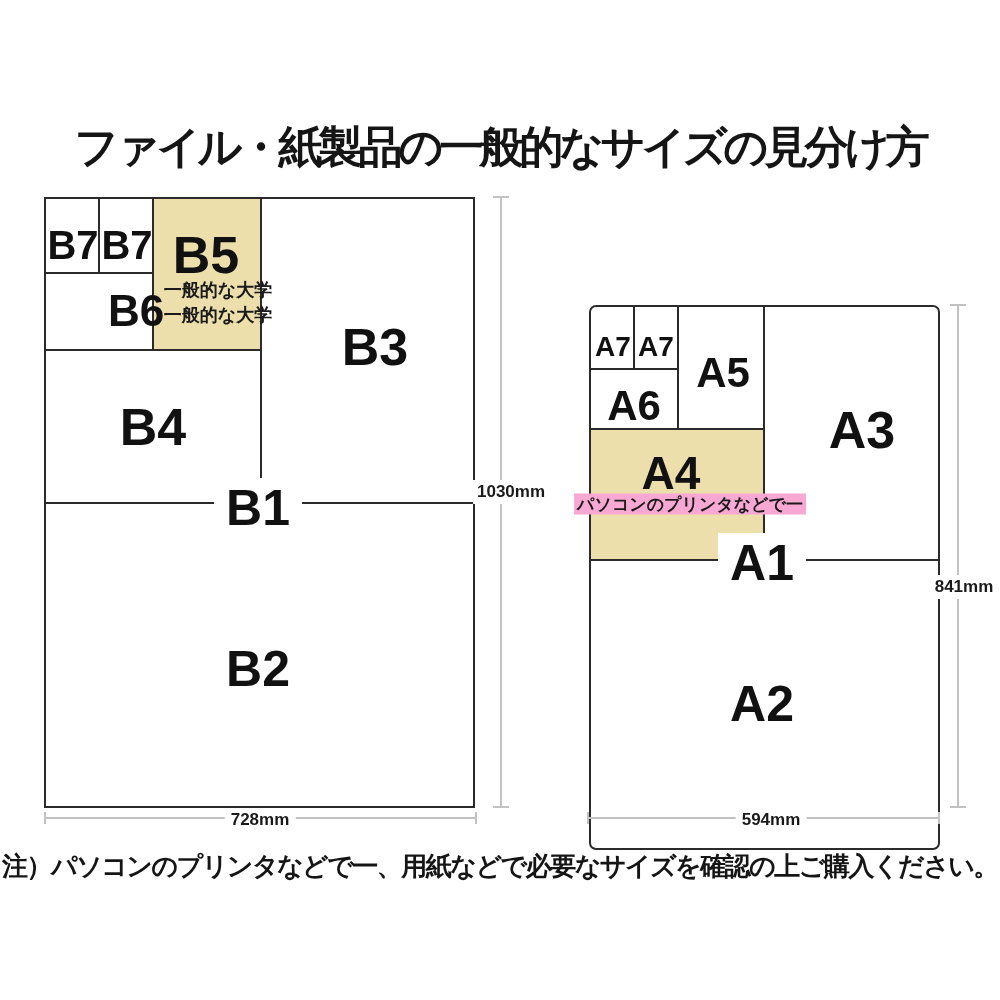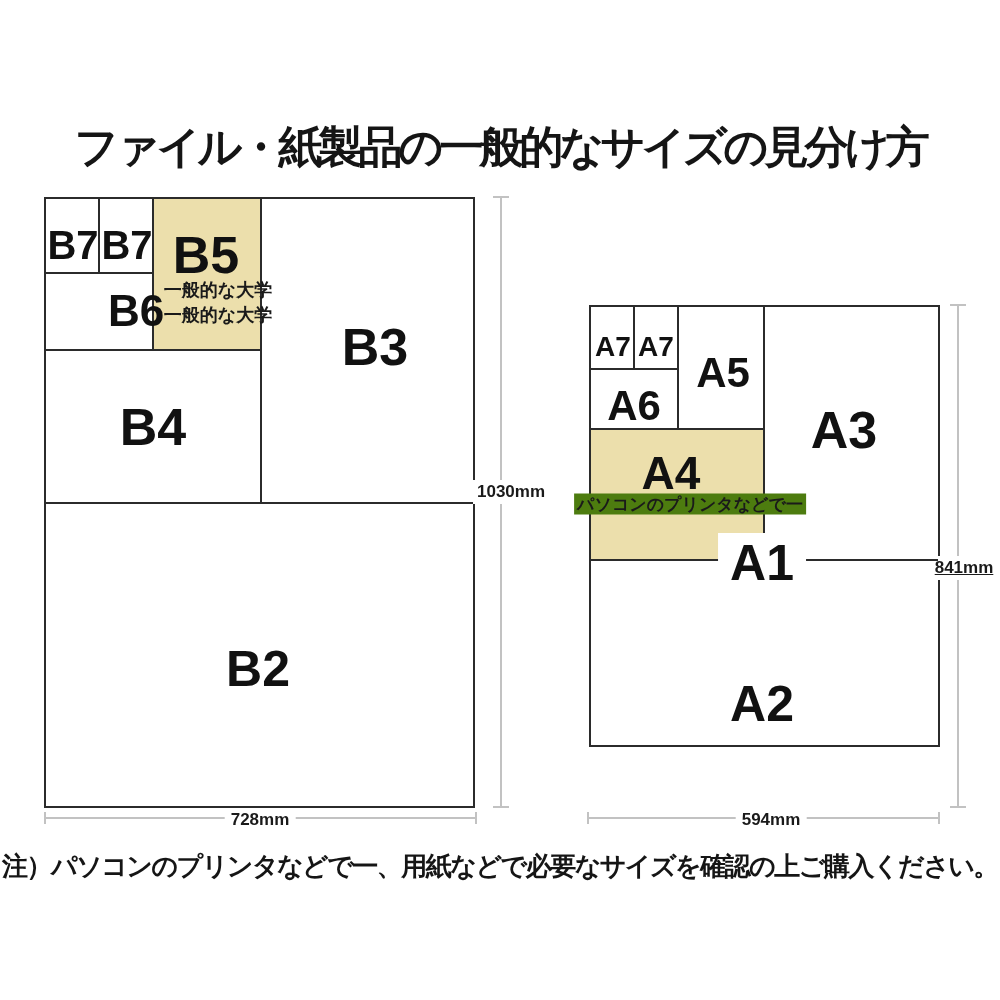--- a/index.html
+++ b/index.html
@@ -13,42 +13,42 @@
   #title{
     left:0;right:0;top:118px;text-align:center;
     font-size:44px;font-weight:900;letter-spacing:-4px;color:#151515;
     white-space:nowrap;
   }
   
   .paper-box{
     position:absolute;border:2px solid #2b2b2b;background:#fff;box-sizing:border-box;
   }
   #b-box{left:44px;top:197px;width:431px;height:611px;}
-  #a-box{left:589px;top:305px;width:351px;height:442px;}
+  #a-box{left:589px;top:305px;width:351px;height:545px;border-radius:7px;}
   .hl{position:absolute;background:#ecdfac;z-index:1;}
   .vline{position:absolute;width:2px;background:#2b2b2b;z-index:2;}
   .hline{position:absolute;height:2px;background:#2b2b2b;z-index:2;}
   
   .lbl{
     position:absolute;transform:translate(-50%,-50%);
     font-weight:800;line-height:1;white-space:nowrap;z-index:3;color:#111;
   }
   .s50{font-size:50px;}
   .s48{font-size:52px;}
   .s46{font-size:46px;}
   .s44{font-size:44px;}
   .s42{font-size:42px;}
   .s30{font-size:40px;}
   .s28{font-size:28px;}
   .wbg{background:#fff;padding:5px 12px;}
   .cap{
     position:absolute;transform:translate(-50%,-50%);
     font-size:18px;font-weight:700;line-height:1;white-space:nowrap;z-index:3;color:#1a1a1a;margin-left:12px;
   }
-  .cap-a{font-size:17px;background:#4d7c0f;padding:2px 3px;}
+  .cap-a{font-size:17px;background:#f9a8d4;padding:2px 3px;}
   
   .dim-v{position:absolute;width:2px;background:#c2c2c2;z-index:0;}
   .dim-h{position:absolute;height:2px;background:#c2c2c2;z-index:0;}
   .dim-label{
     position:absolute;transform:translate(-50%,-50%);
     font-size:17px;font-weight:700;background:#fff;padding:2px 6px;
     white-space:nowrap;z-index:1;color:#1a1a1a;
   }
   
   #footnote{
@@ -73,20 +73,21 @@
   <div class="hline" style="left:0;top:303px;width:427px;"></div>
 
   <div class="lbl s30" style="left:27px;top:46px;">B7</div>
   <div class="lbl s30" style="left:81px;top:46px;">B7</div>
   <div class="lbl s44" style="left:54px;top:112px;margin-left:36px;">B6</div>
   <div class="lbl s48" style="left:160px;top:56px;">B5</div>
   <div class="cap" style="left:160px;top:91px;">一般的な大学</div>
   <div class="cap" style="left:160px;top:116px;">一般的な大学</div>
   <div class="lbl s48" style="left:107px;top:228px;">B4</div>
   <div class="lbl s48" style="left:329px;top:148px;">B3</div>
+  <div class="lbl s50 wbg" style="left:212px;top:309px;">B1</div>
   <div class="lbl s50" style="left:212px;top:470px;">B2</div>
 </div>
 
 <div class="dim-v abs" style="left:500px;top:197px;height:611px;"></div>
 <div class="dim-h abs" style="left:493px;top:196px;width:16px;"></div>
 <div class="dim-h abs" style="left:493px;top:806px;width:16px;"></div>
 <div class="dim-label abs" style="left:511px;top:492px;">1030mm</div>
 
 <div class="dim-h abs" style="left:45px;top:817px;width:432px;"></div>
 <div class="dim-v abs" style="left:44px;top:812px;height:12px;"></div>
@@ -103,28 +104,28 @@
   <div class="hline" style="left:0;top:61px;width:88px;"></div>
   <div class="hline" style="left:0;top:121px;width:174px;"></div>
   <div class="hline" style="left:0;top:252px;width:347px;"></div>
 
   <div class="lbl s28" style="left:22px;top:40px;">A7</div>
   <div class="lbl s28" style="left:65px;top:40px;">A7</div>
   <div class="lbl s42" style="left:43px;top:99px;">A6</div>
   <div class="lbl s42" style="left:132px;top:66px;">A5</div>
   <div class="lbl s46" style="left:80px;top:166px;text-align:center;">A4</div>
   <div class="cap cap-a" style="left:87px;top:197px;">パソコンのプリンタなどで一</div>
-  <div class="lbl s48" style="left:253px;top:123px;text-align:right;">A3</div>
+  <div class="lbl s48" style="left:271px;top:123px;text-align:right;">A3</div>
   <div class="lbl s50 wbg" style="left:171px;top:256px;text-align:center;">A1</div>
   <div class="lbl s50" style="left:171px;top:397px;">A2</div>
 </div>
 
 <div class="dim-v abs" style="left:957px;top:305px;height:503px;"></div>
 <div class="dim-h abs" style="left:950px;top:304px;width:16px;"></div>
 <div class="dim-h abs" style="left:950px;top:806px;width:16px;"></div>
-<div class="dim-label abs" style="left:964px;top:568px;padding:2px 2px;text-decoration:underline;">841mm</div>
+<div class="dim-label abs" style="left:964px;top:587px;padding:2px 2px;">841mm</div>
 
 <div class="dim-h abs" style="left:588px;top:817px;width:352px;"></div>
 <div class="dim-v abs" style="left:587px;top:812px;height:12px;"></div>
 <div class="dim-v abs" style="left:938px;top:812px;height:12px;"></div>
 <div class="dim-label abs" style="left:771px;top:820px;">594mm</div>
 
 <div id="footnote" class="abs">注）パソコンのプリンタなどで一、用紙などで必要なサイズを確認の上ご購入ください。</div>
 
 </body></html>

